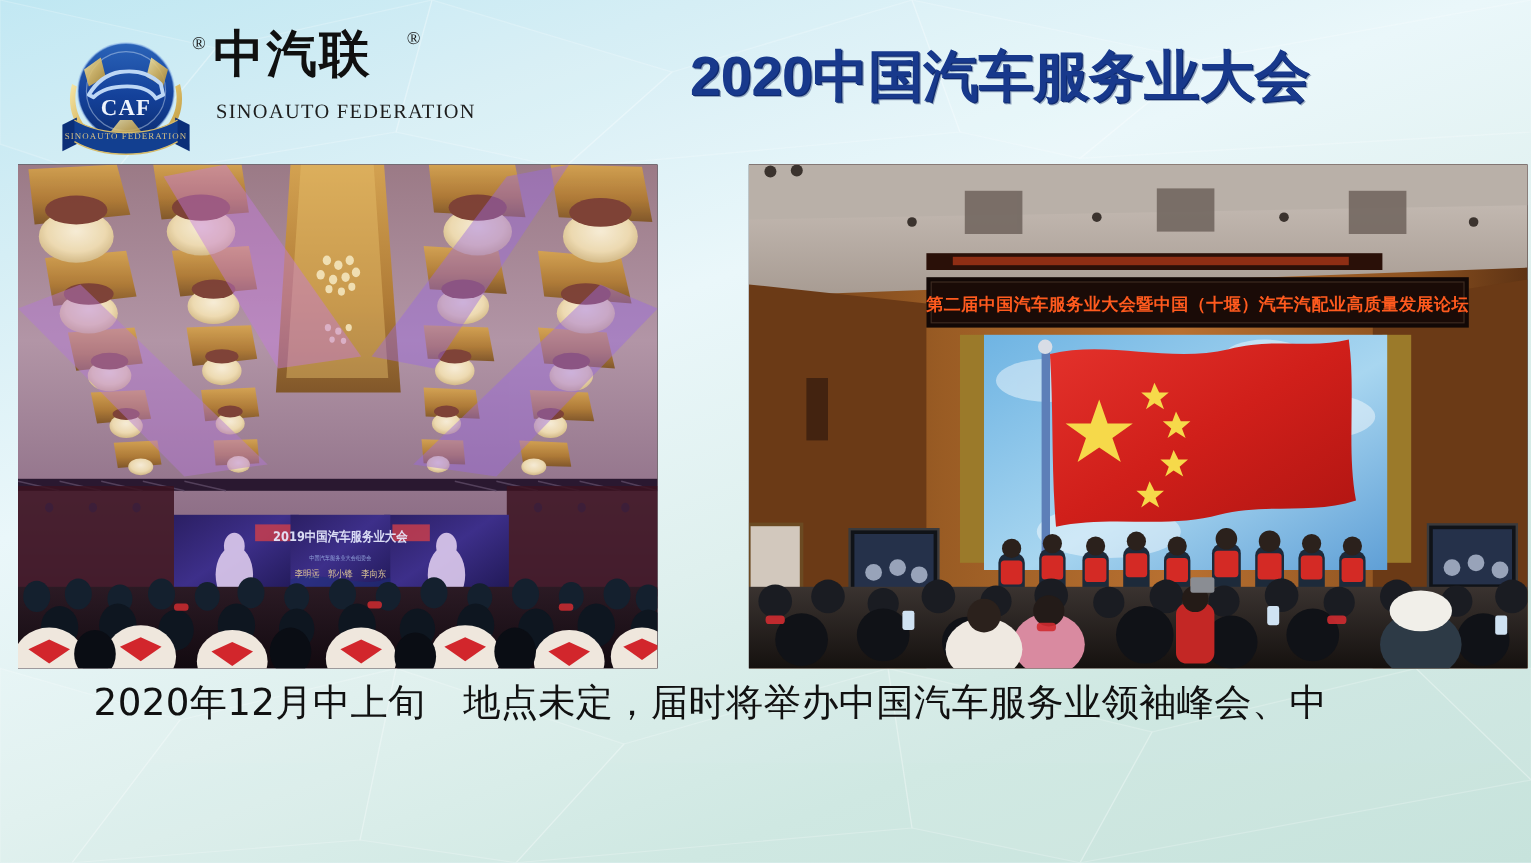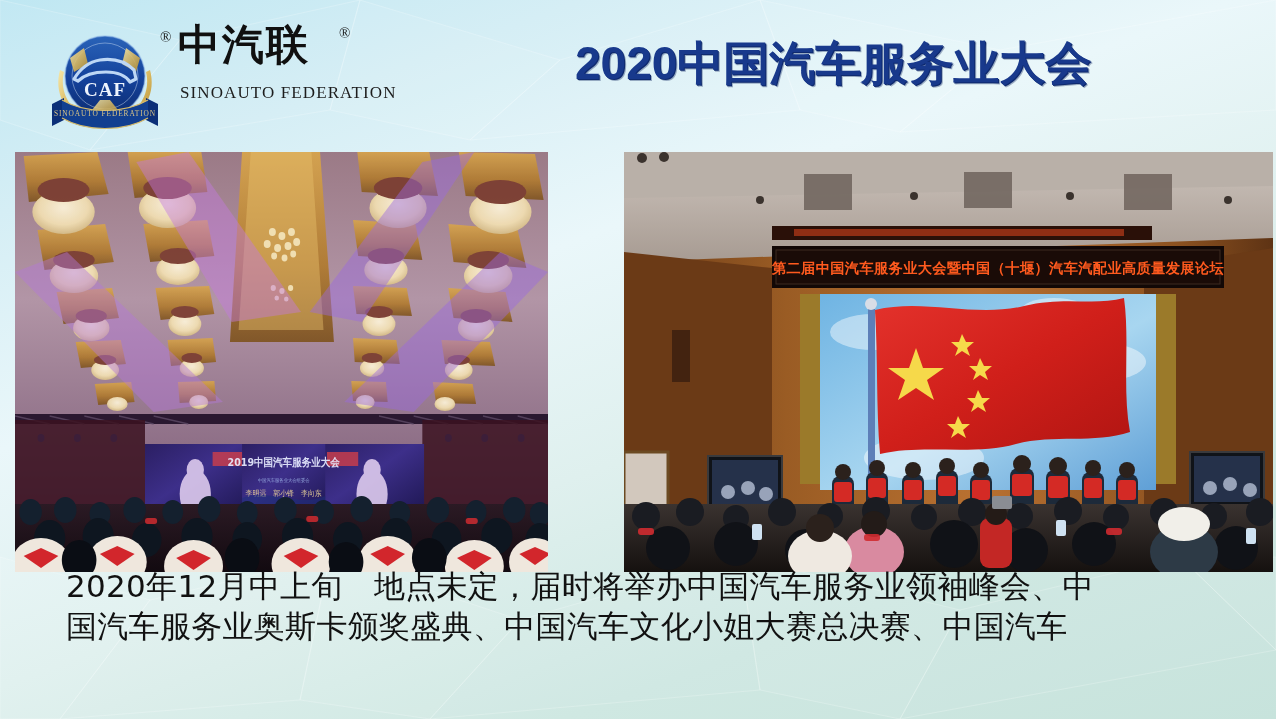--- a/index.html
+++ b/index.html
@@ -51,28 +51,28 @@
   .main-title{
     position:absolute;left:575px;top:36px;
     font-family:Liberation Sans, sans-serif;
     font-weight:700;font-size:46px;letter-spacing:0px;
     color:#18398c;white-space:nowrap;line-height:1.2;
     text-shadow:1px 1px 0 #0f2a6e, 2px 2px 0 rgba(12,33,92,.35);
   }
 
   
   .photos{position:absolute;left:3px;top:137px;width:1270px;height:420px;}
-  .photo{position:absolute;top:0;height:420px;overflow:hidden;background:#241018;margin-top:15px;}
+  .photo{position:absolute;top:0;height:420px;overflow:hidden;background:#241018;}
   .photo-left{left:12px;width:533px;}
   .photo-right{left:621px;width:649px;}
   .photo svg{display:block;width:100%;height:100%;}
 
   
   .caption{
-    position:absolute;left:66px;top:566px;width:1150px;
+    position:absolute;left:78px;top:566px;width:1150px;
     font-family:"DejaVu Sans","Liberation Sans",sans-serif;
     font-size:31px;font-weight:400;color:#111;
     line-height:40px;letter-spacing:.3px;
   }
   .caption div{white-space:nowrap;}
 </style>
 </head>
 <body>
 
 <div class="poster">
@@ -573,16 +573,15 @@
           <rect x="14" y="376" width="16" height="7" rx="3"></rect>
           <rect x="240" y="382" width="16" height="7" rx="3"></rect>
           <rect x="482" y="376" width="16" height="7" rx="3"></rect>
         </g>
       </svg>
     </div>
   </div>
 
   <div class="caption">
     <div>2020年12月中上旬　地点未定，届时将举办中国汽车服务业领袖峰会、中</div>
-    <div>国汽车服务业奥斯卡颁奖盛典、中国汽车文化小姐大赛总决赛、中国汽车</div>
   </div>
 
 </div>
 
 </body></html>

